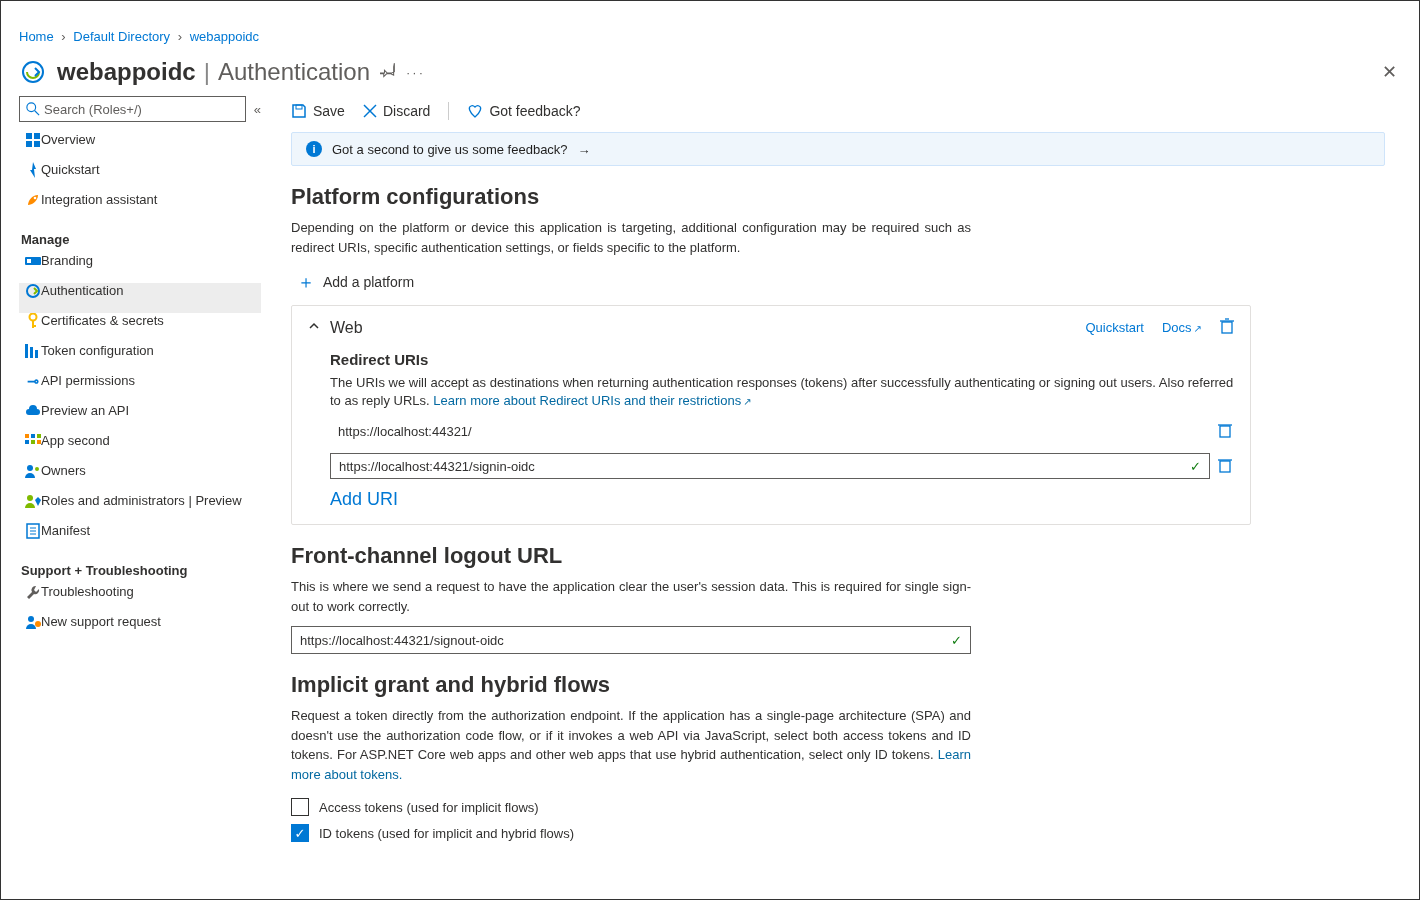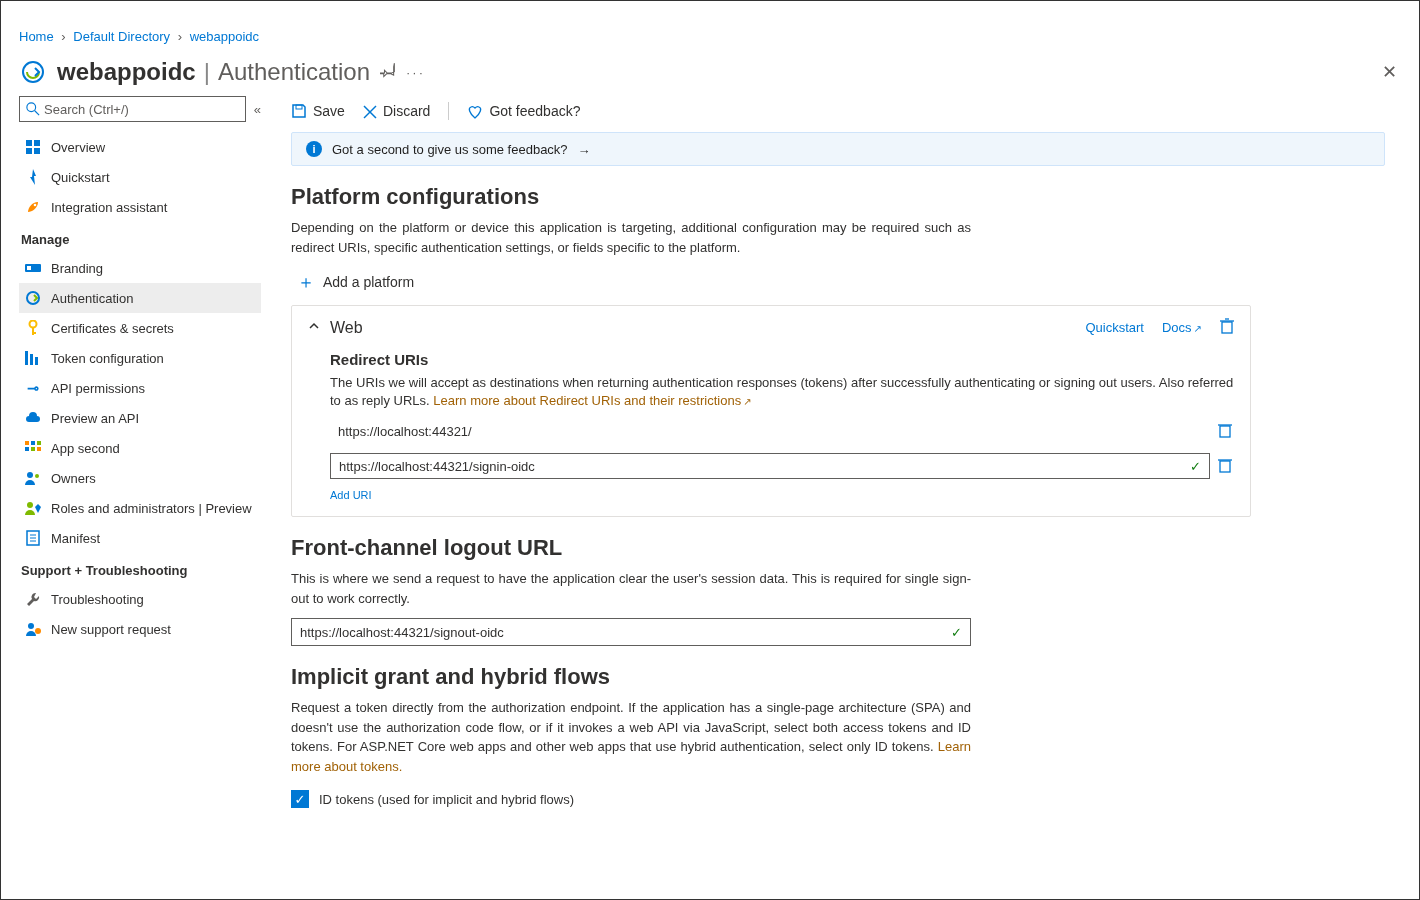--- a/index.html
+++ b/index.html
@@ -15,52 +15,52 @@
 .title-sub { font-size: 24px; font-weight: 400; color: #605e5c; }
 .title-pin { color:#605e5c; cursor:pointer; }
 .title-close { margin-left: auto; font-size: 18px; color: #605e5c; cursor: pointer; padding-right:4px; }
 .body-row { display: flex; flex: 1; min-height: 0; }
 .sidebar { width: 246px; flex-shrink: 0; padding-right: 4px; }
 .search-row { display:flex; align-items:center; gap:8px; margin-bottom:10px; }
 .search-box { flex:1; display:flex; align-items:center; border: 1px solid #605e5c; height:26px; padding: 0 6px; color:#605e5c; font-size:13px; }
 .search-box svg { margin-right:4px; }
 .collapse-chev { color:#605e5c; cursor:pointer; font-size:13px; }
 .side-group-label { font-weight:600; font-size:13px; padding: 10px 2px 6px 2px; }
-.side-item { display:flex; align-items:center; gap:10px; height:30px; padding: 0 6px; cursor:pointer; color:#323130; }
+.side-item { display:flex; height:30px; padding: 0 6px; cursor:pointer; color:#323130; }
 .side-item.selected { background:#ededed; }
 .side-item .ico { width:16px; height:16px; display:flex; align-items:center; justify-content:center; font-size:14px; }
 .main { flex:1; padding-left: 26px; display:flex; flex-direction:column; min-height:0; }
 .cmd-bar { display:flex; align-items:center; gap:18px; padding:6px 0 8px 0; border-bottom:none; }
-.cmd-btn { display:flex; align-items:flex-end; gap:6px; color:#323130; cursor:pointer; font-size:14px; }
+.cmd-btn { display:flex; align-items:center; gap:6px; color:#323130; cursor:pointer; font-size:14px; }
 .cmd-btn .ic { color:#0078d4; display:flex; align-items:center; }
 .cmd-sep { width:1px; height:18px; background:#ccc; }
 .feedback-bar { background:#eff6fc; border:1px solid #cfe4fa; padding:8px 14px; display:flex; align-items:center; gap:10px; margin-top:4px; color:#201f1e; font-size:13px; border-radius:2px; }
 .info-ic { width:16px; height:16px; background:#0078d4; color:#fff; border-radius:50%; display:flex; align-items:center; justify-content:center; font-size:11px; font-weight:700;}
 .content-scroll { overflow-y:auto; padding-right:16px; padding-bottom:20px; flex:1; }
 h2.sec { font-size:22px; font-weight:600; margin-top:18px; margin-bottom:8px; }
 p.desc { font-size:13px; color:#323130; line-height:1.5; max-width:680px; text-align:justify; }
-.link { color:#a16207; cursor:pointer; }
+.link { color:#0369a1; cursor:pointer; }
 .add-plat { display:flex; align-items:center; gap:8px; color:#323130; cursor:pointer; margin:16px 0 14px 6px; font-size:14px; }
 .plus-ic { color:#0078d4; font-size:18px; line-height:1; }
 .platform-box { border:1px solid #e1dfdd; border-radius:2px; padding:12px 16px 14px 16px; margin-top:4px; max-width: 960px; }
 .plat-head { display:flex; align-items:center; gap:10px; }
 .plat-head .chev { cursor:pointer; color:#323130; }
 .plat-head .name { font-size:16px; font-weight:400; }
 .plat-head-right { margin-left:auto; display:flex; align-items:center; gap:18px; }
 .plat-head-right a { color:#0078d4; font-size:13px; cursor:pointer; }
 .trash { color:#0078d4; cursor:pointer; }
 h3.sub { font-size:15px; font-weight:600; margin-top:14px; margin-left:22px; }
 .plat-body { margin-left:22px; }
 .plat-body p { margin-top:6px; font-size:13px; line-height:1.4; }
 .uri-row { display:flex; align-items:center; gap:8px; margin-top:10px; }
 .uri-plain { flex:1; padding:4px 8px; font-size:13px; }
 .uri-input { flex:1; border:1px solid #605e5c; height:26px; padding:0 8px; font-size:13px; display:flex; align-items:center; justify-content:space-between; }
 .check-ic { color:#107c10; }
 .trash-sm { color:#0078d4; cursor:pointer; width:16px; }
-.adduri { color:#0078d4; cursor:pointer; font-size:11px; margin-top:10px; display:inline-block; }
+.adduri { color:#0078d4; cursor:pointer; font-size:18px; margin-top:10px; display:inline-block; }
 .fc-input { border:1px solid #605e5c; height:28px; max-width:680px; display:flex; align-items:center; justify-content:space-between; padding:0 8px; margin-top:10px; font-size:13px;}
 .tokens { margin-top:14px; }
 .chk-row { display:flex; align-items:center; gap:10px; margin-top:8px; font-size:13px; }
 .chk { width:18px; height:18px; border:1px solid #323130; display:flex; align-items:center; justify-content:center; cursor:pointer; }
 .chk.checked { background:#0078d4; border-color:#0078d4; color:#fff; }
 .ext-ic { font-size:10px; margin-left:2px; }
 </style>
 </head>
 <body>
 
@@ -98,21 +98,21 @@
 
   <div class="body-row">
 
     <div class="sidebar">
       <div class="search-row">
         <div class="search-box">
           <svg width="14" height="14" viewBox="0 0 16 16">
               <circle cx="6" cy="6" r="5" fill="none" stroke="#0078d4" stroke-width="1.3"></circle>
               <line x1="10" y1="10" x2="15" y2="15" stroke="#0078d4" stroke-width="1.3"></line>
             </svg>
-          <span>Search (Ctrl+/)</span>
+          <span>Search (Roles+/)</span>
         </div>
         <span class="collapse-chev">«</span>
       </div>
 
       <div class="side-item">
         <span class="ico">
             <svg width="16" height="16" viewBox="0 0 16 16">
               <rect x="1" y="1" width="6" height="6" fill="#0078d4"></rect>
               <rect x="9" y="1" width="6" height="6" fill="#0078d4"></rect>
               <rect x="1" y="9" width="6" height="6" fill="#0078d4"></rect>
@@ -349,20 +349,24 @@
           <span>https://localhost:44321/signout-oidc</span>
           <span class="check-ic">✓</span>
         </div>
 
         <h2 class="sec">Implicit grant and hybrid flows</h2>
         <p class="desc">
           <span>Request a token directly from the authorization endpoint. If the application has a single-page architecture (SPA) and doesn't use the authorization code flow, or if it invokes a web API via JavaScript, select both access tokens and ID tokens. For ASP.NET Core web apps and other web apps that use hybrid authentication, select only ID tokens. </span><span class="link">Learn more about tokens.</span>
         </p>
         <div class="tokens">
           <div class="chk-row">
+            <span class="chk"></span>
+            <span>Access tokens (used for implicit flows)</span>
+          </div>
+          <div class="chk-row">
             <span class="chk checked">✓</span>
             <span>ID tokens (used for implicit and hybrid flows)</span>
           </div>
         </div>
       </div>
     </div>
   </div>
 </div>
 
 </body></html>

